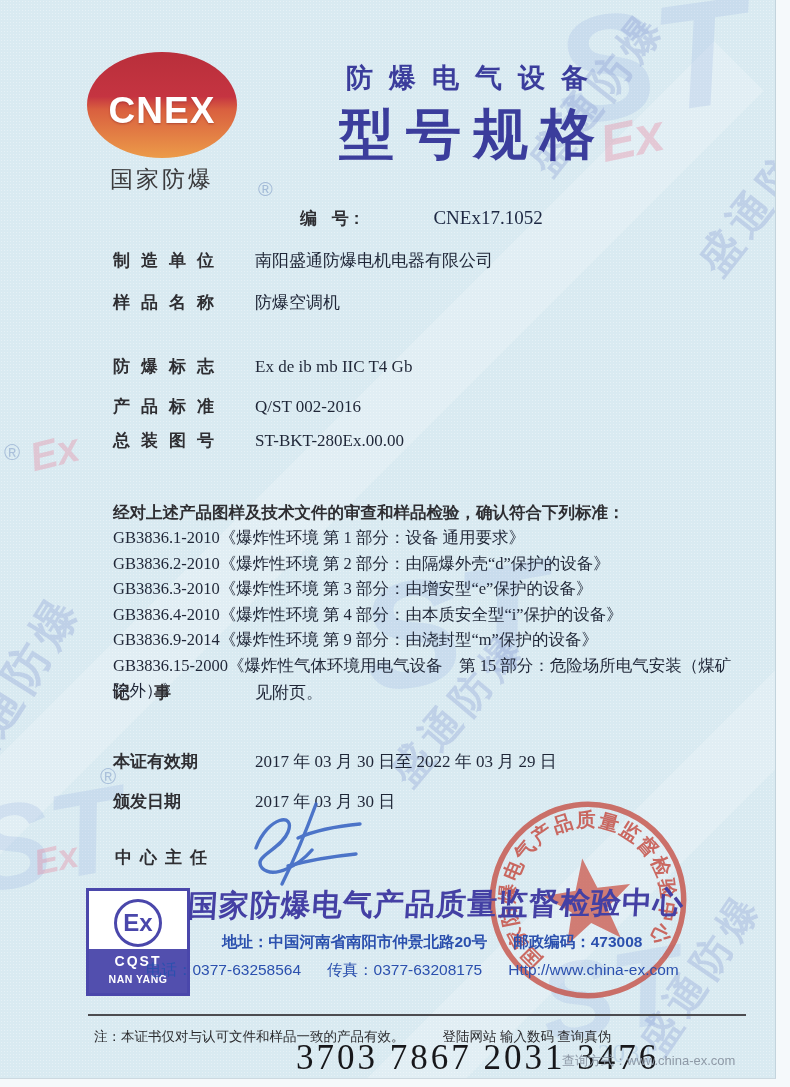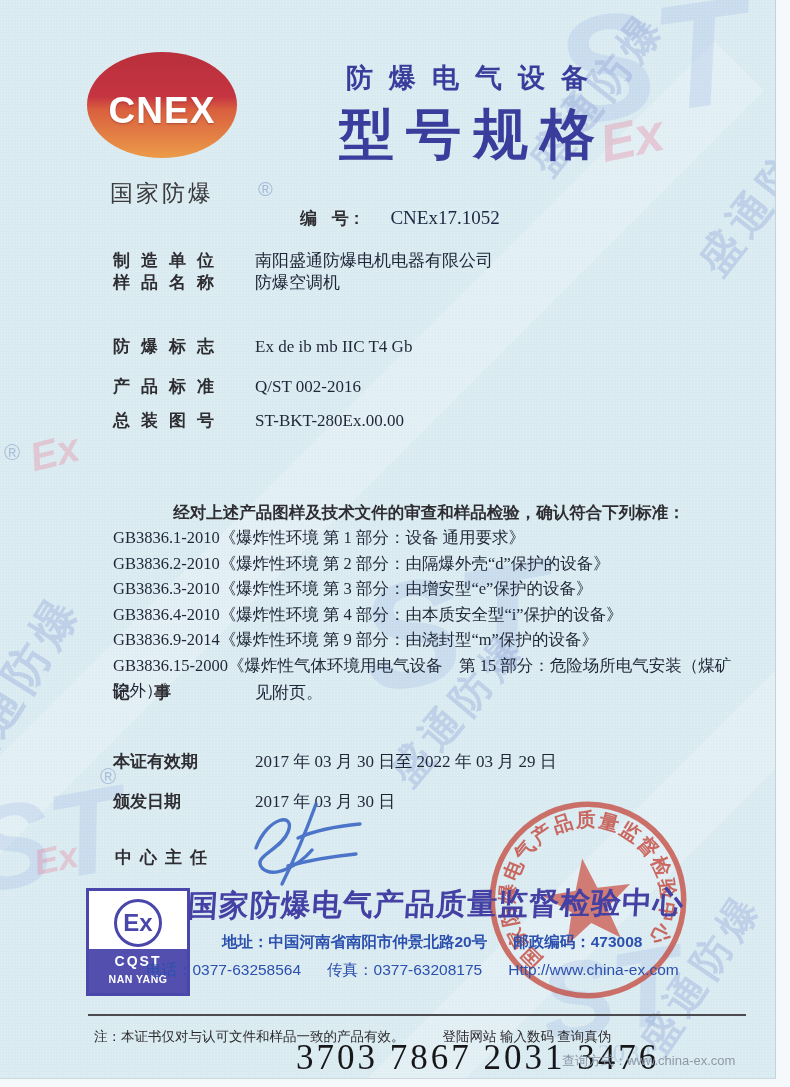--- a/index.html
+++ b/index.html
@@ -16,43 +16,43 @@
   .wm-reg{font-size:22px;color:rgba(110,140,190,.45);}
   .band{position:absolute;width:1100px;height:70px;background:rgba(255,255,255,.22);pointer-events:none;}
 
   
   .logo-wrap{position:absolute;left:86px;top:52px;width:152px;text-align:center;}
   .cnex-oval{width:150px;height:106px;border-radius:50%;margin:0 auto;
      background:linear-gradient(180deg,#b92f3b 0%,#c53441 42%,#d95f3f 54%,#ec9b49 100%);
      display:flex;align-items:center;justify-content:center;}
   .cnex-text{color:#fff;font-weight:bold;font-size:37px;letter-spacing:1px;padding-top:12px;
      text-shadow:0 1px 2px rgba(140,40,40,.55);}
-  .cnex-caption{margin-top:20px;font-size:23px;color:#3a3a3c;letter-spacing:3px;}
+  .cnex-caption{margin-top:6px;font-size:23px;color:#3a3a3c;letter-spacing:3px;}
   .doc-subtitle{position:absolute;left:240px;top:60px;width:470px;text-align:center;
      font-size:27px;font-weight:bold;color:#3b3d9c;letter-spacing:16px;}
   .doc-title{position:absolute;left:228px;top:98px;width:490px;text-align:center;
      font-size:55px;font-weight:bold;color:#3b3d9c;letter-spacing:12px;}
   .reg-under-title{position:absolute;left:258px;top:178px;font-size:20px;color:rgba(110,140,190,.5);}
-  .certno{position:absolute;left:300px;top:207px;display:flex;align-items:baseline;}
+  .certno{position:absolute;left:300px;top:207px;display:flex;align-items:baseline;gap:43px;}
   .certno-label{font-size:17px;font-weight:bold;color:#2f2f33;letter-spacing:5px;}
   .certno-value{font-family:"Liberation Serif",serif;font-size:19px;color:#1d2742;margin-left:26px;}
 
   
   .fields{position:absolute;left:113px;top:250px;width:640px;}
   .frow{display:flex;align-items:flex-start;}
   .flabel{flex:none;width:142px;font-size:17px;font-weight:bold;color:#2e2e32;letter-spacing:11px;line-height:22px;}
   .flabel.nospace{letter-spacing:0;}
   .flabel.midspace{letter-spacing:24px;}
   .fval{font-family:"Liberation Serif",serif;font-size:17px;color:#1f2637;line-height:22px;}
   .faddr{font-family:"Liberation Serif",serif;font-size:14.5px;color:#1f2637;margin-top:3px;}
-  .mb-a{margin-bottom:0;} .mb-b{margin-bottom:42px;} .mb-c{margin-bottom:20px;}
+  .mb-a{margin-bottom:20px;} .mb-b{margin-bottom:42px;} .mb-c{margin-bottom:20px;}
   .mb-d{margin-bottom:18px;margin-top:20px;} .mb-e{margin-bottom:12px;} .mb-f{margin-bottom:16px;}
 
   .standards{position:absolute;left:113px;top:500px;width:632px;}
-  .std-intro{font-size:16.5px;font-weight:bold;color:#2e2e32;line-height:25px;text-align:center;}
+  .std-intro{font-size:16.5px;font-weight:bold;color:#2e2e32;line-height:25px;}
   .std-item{font-family:"Liberation Serif",serif;font-size:16.5px;color:#1f2637;line-height:25.5px;}
 
   .tailrows{position:absolute;left:113px;top:682px;width:632px;}
   .tailrows .frow{margin-bottom:0;}
   .gap1{height:47px;} .gap2{height:18px;}
 
   
   .director{position:absolute;left:115px;top:846px;font-size:17px;font-weight:bold;color:#2e2e32;letter-spacing:8px;}
   .sig{position:absolute;left:238px;top:798px;width:130px;height:92px;}
   .seal{position:absolute;left:478px;top:790px;width:220px;height:220px;transform:rotate(-8deg);opacity:.88;}

